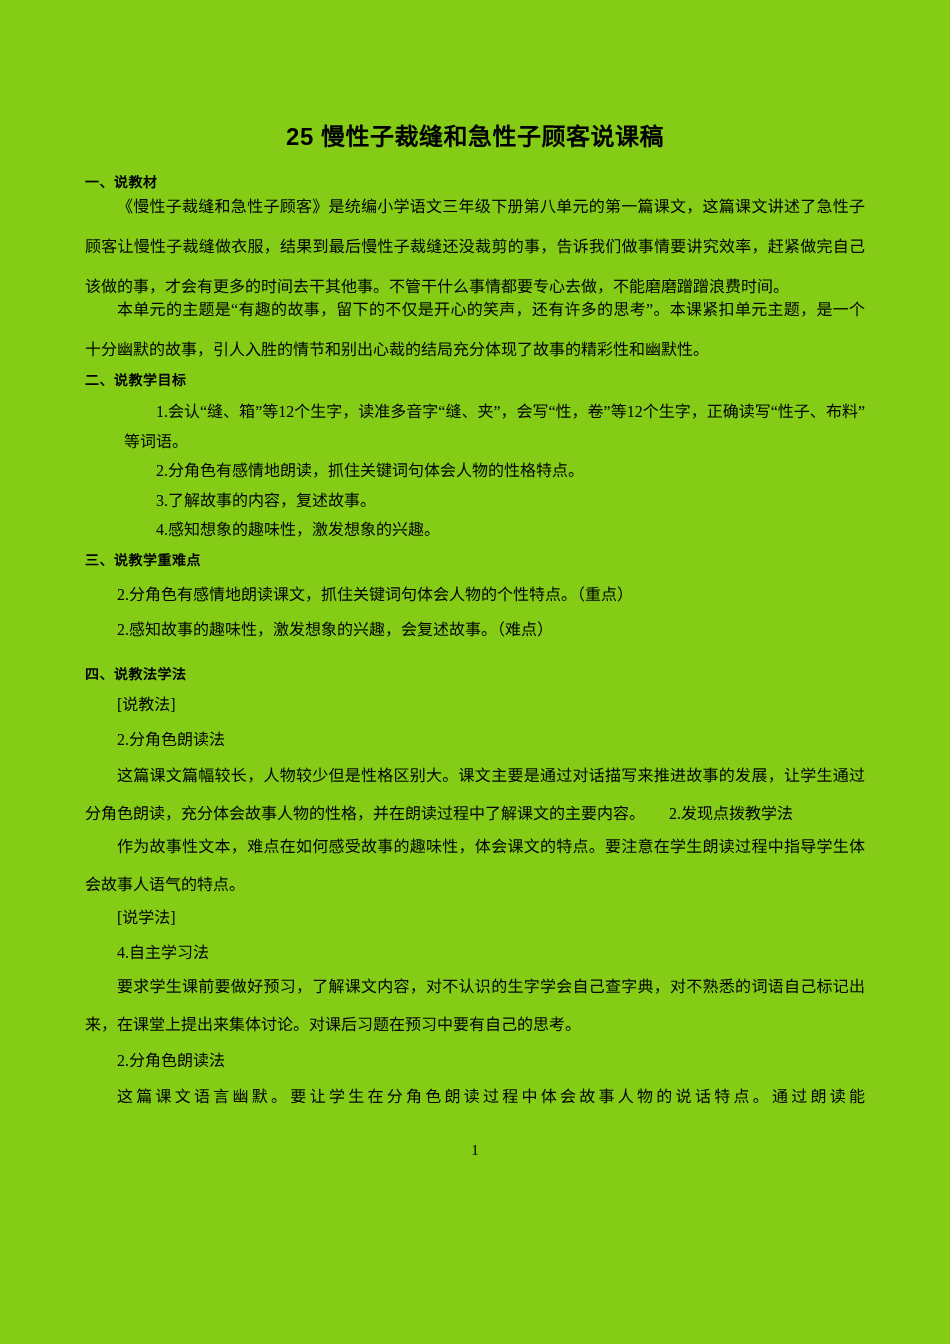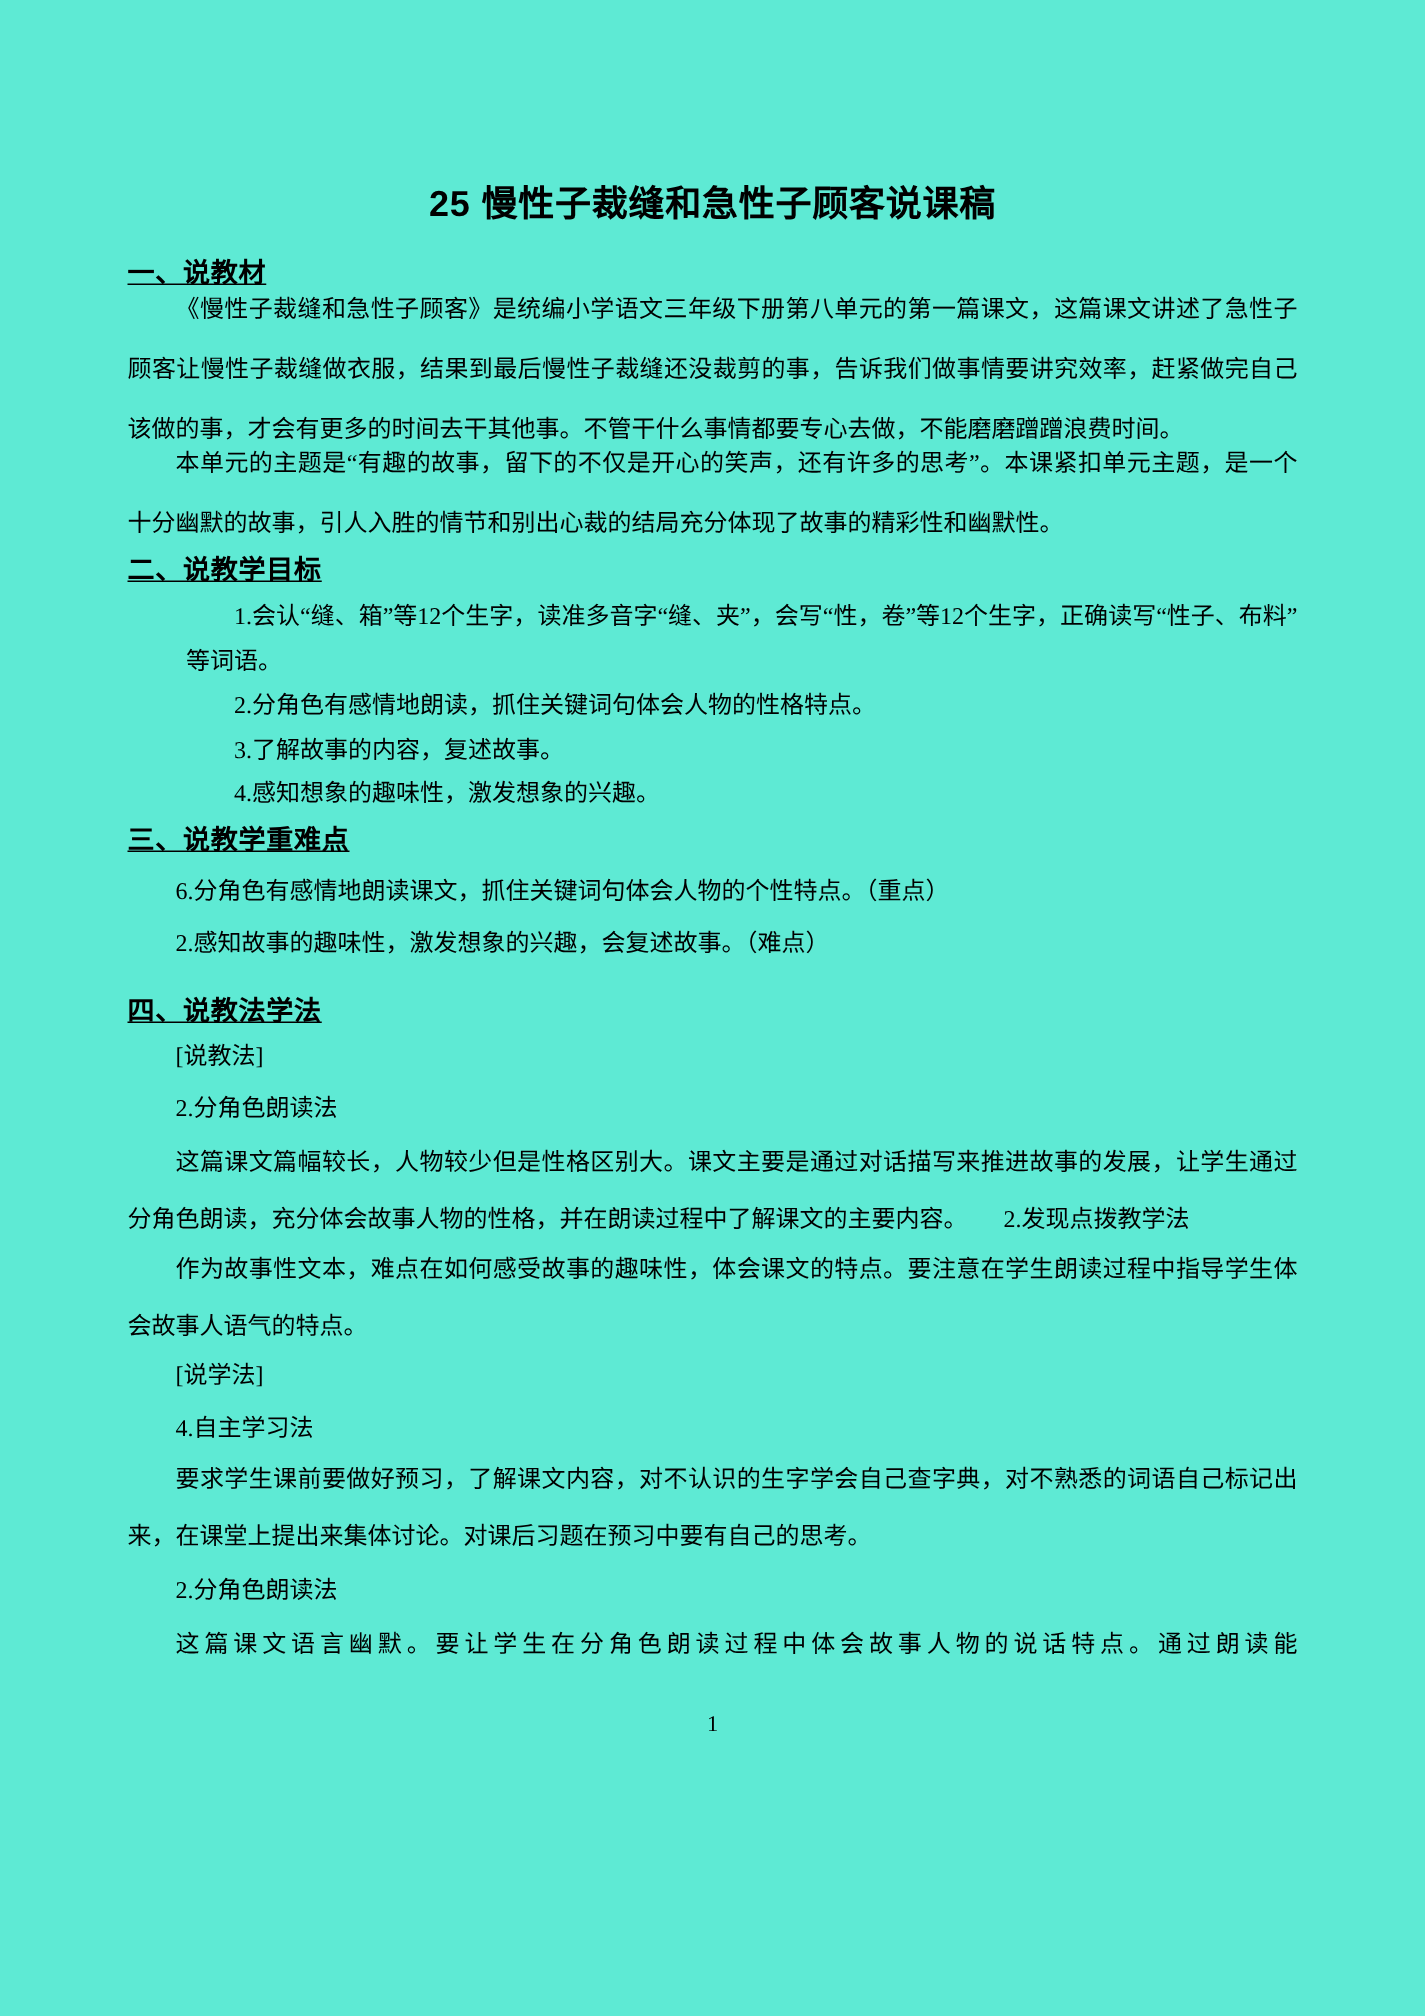--- a/index.html
+++ b/index.html
@@ -6,39 +6,38 @@
     margin: 0;
     padding: 0;
     background: #ffffff;
   }
   #doc-page {
     position: relative;
     width: 950px;
     height: 1344px;
     box-sizing: border-box;
     padding: 120px 85px 0 85px;
-    background: #5eead4;
+    background: #84cc16;
     color: #000000;
     overflow: hidden;
   }
   .doc-title {
     font-family: "Liberation Sans", "DejaVu Sans", sans-serif;
     font-weight: 700;
     font-size: 24px;
     line-height: 34px;
     text-align: center;
     letter-spacing: 0.5px;
   }
   .sec-heading {
     font-family: "Liberation Sans", "DejaVu Sans", sans-serif;
     font-weight: 700;
-    font-size: 18px;
+    font-size: 14px;
     line-height: 30px;
     letter-spacing: 0.5px;
-    text-decoration: underline;
   }
   .body-text {
     font-family: Liberation Serif, serif;
     font-size: 16px;
     text-align: justify;
     text-indent: 2em;
   }
   .lh40   { line-height: 40px; }
   .lh38   { line-height: 38.5px; }
   .lh35   { line-height: 35px; }
@@ -85,21 +84,21 @@
   <div id="goals">
     <div class="body-text lh29">1.会认“缝、箱”等12个生字，读准多音字“缝、夹”，会写“性，卷”等12个生字，正确读写“性子、布料”等词语。</div>
     <div class="body-text lh29">2.分角色有感情地朗读，抓住关键词句体会人物的性格特点。</div>
     <div class="body-text lh29">3.了解故事的内容，复述故事。</div>
     <div class="body-text lh29">4.感知想象的趣味性，激发想象的兴趣。</div>
   </div>
 
   <div id="h3" class="sec-heading">三、说教学重难点</div>
 
   <div id="keypoints">
-    <div class="body-text lh35">6.分角色有感情地朗读课文，抓住关键词句体会人物的个性特点。（重点）</div>
+    <div class="body-text lh35">2.分角色有感情地朗读课文，抓住关键词句体会人物的个性特点。（重点）</div>
     <div class="body-text lh35">2.感知故事的趣味性，激发想象的兴趣，会复述故事。（难点）</div>
   </div>
 
   <div id="h4" class="sec-heading">四、说教法学法</div>
 
   <div id="methods">
     <div id="m1" class="body-text lh35">[说教法]</div>
     <div id="m2" class="body-text lh35">2.分角色朗读法</div>
     <div id="m3" class="body-text lh38">这篇课文篇幅较长，人物较少但是性格区别大。课文主要是通过对话描写来推进故事的发展，让学生通过分角色朗读，充分体会故事人物的性格，并在朗读过程中了解课文的主要内容。　　2.发现点拨教学法</div>
     <div id="m4" class="body-text lh38">作为故事性文本，难点在如何感受故事的趣味性，体会课文的特点。要注意在学生朗读过程中指导学生体会故事人语气的特点。</div>

